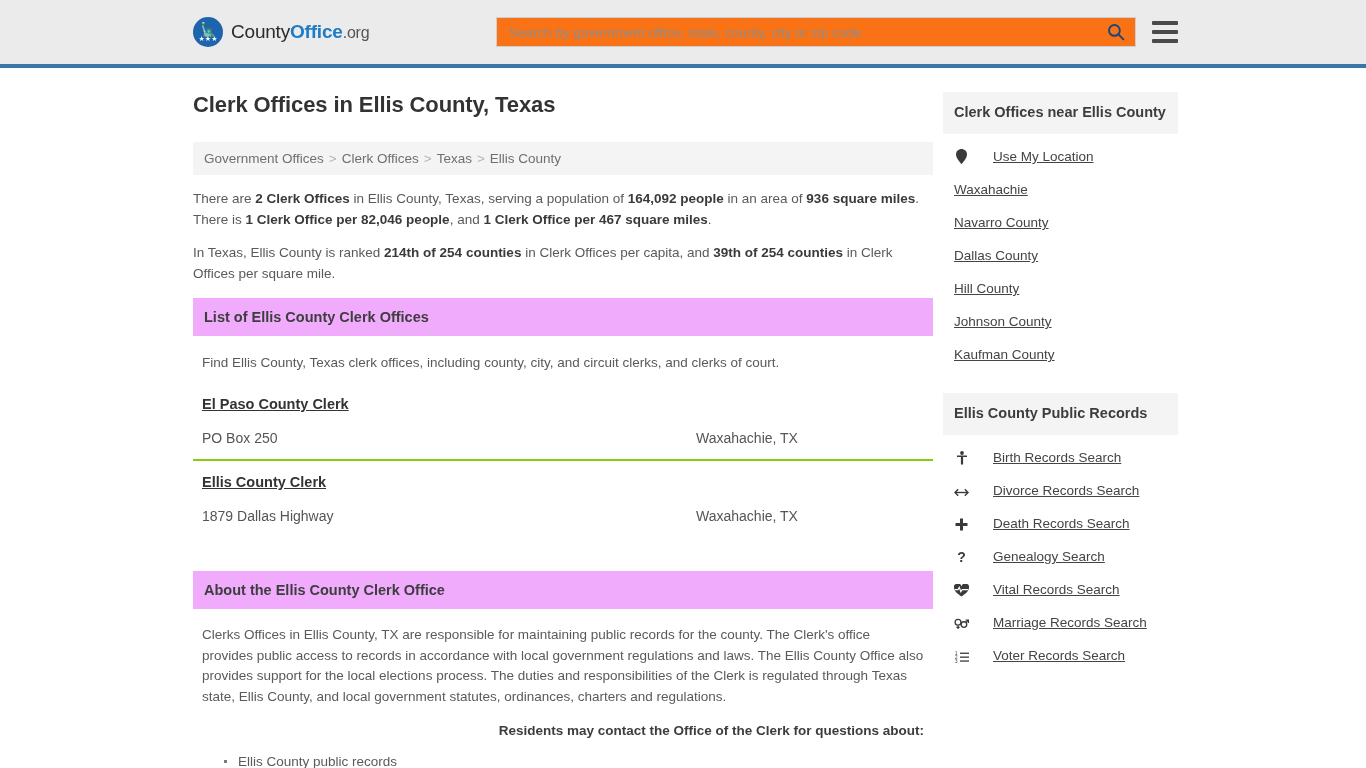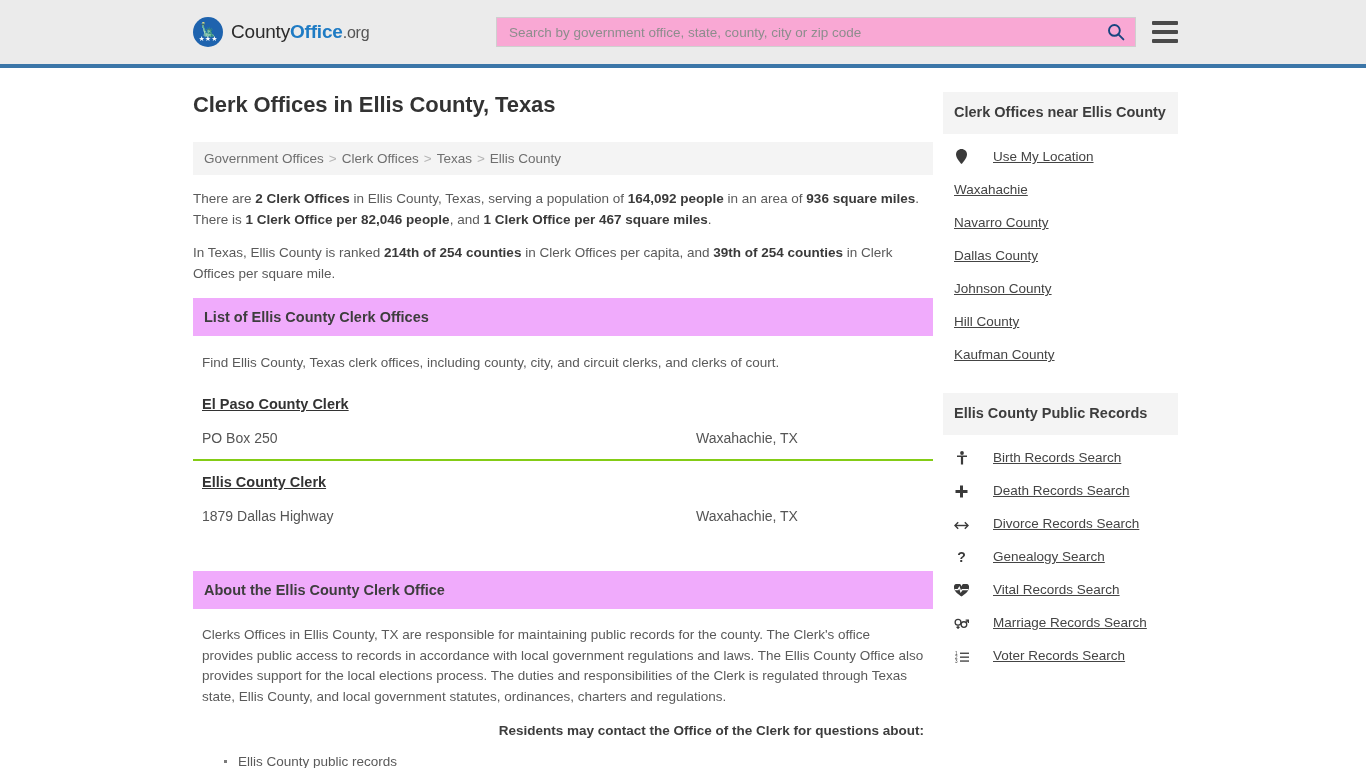--- a/index.html
+++ b/index.html
@@ -66,21 +66,21 @@
   .search-area {
     position: absolute;
     left: 496px;
     top: 17px;
     display: flex;
     align-items: center;
   }
   .search-box {
     width: 640px;
     height: 30px;
-    background: #f9a8d4;
+    background: #f97316;
     border: 1px solid #cfcfcf;
     display: flex;
     align-items: center;
     padding: 0 8px 0 10px;
   }
   .search-box input {
     flex: 1;
     border: none;
     outline: none;
     font-family: "Liberation Sans", sans-serif;
@@ -357,64 +357,64 @@
         <div class="side-link-row">
           <span class="lnk">Waxahachie</span>
         </div>
         <div class="side-link-row">
           <span class="lnk">Navarro County</span>
         </div>
         <div class="side-link-row">
           <span class="lnk">Dallas County</span>
         </div>
         <div class="side-link-row">
+          <span class="lnk">Hill County</span>
+        </div>
+        <div class="side-link-row">
           <span class="lnk">Johnson County</span>
-        </div>
-        <div class="side-link-row">
-          <span class="lnk">Hill County</span>
         </div>
         <div class="side-link-row">
           <span class="lnk">Kaufman County</span>
         </div>
       </div>
     </div>
 
     <div class="side-block" style="margin-top:22px">
       <div class="side-head">Ellis County Public Records</div>
       <div class="side-links">
 
         <div class="side-link-row">
           <span class="side-ico">
             <svg width="12" height="14" viewBox="0 0 12 14" fill="#3a3a3a">
               <circle cx="6" cy="2" r="1.9"></circle>
               <path d="M1 4.4h10v1.5H7.1v7.6H4.9V5.9H1z"></path>
             </svg>
           </span>
           <span class="lnk">Birth Records Search</span>
-        </div>
-
-        <div class="side-link-row">
-          <span class="side-ico">
-            <svg width="13" height="13" viewBox="0 0 13 13" fill="#3a3a3a">
-              <rect x="5" y="0.5" width="3" height="12"></rect>
-                <rect x="0.5" y="5" width="12" height="3"></rect>
-            </svg>
-          </span>
-          <span class="lnk">Death Records Search</span>
         </div>
 
         <div class="side-link-row">
           <span class="side-ico">
             <svg width="15" height="11" viewBox="0 0 15 11" fill="none" stroke="#3a3a3a" stroke-width="1.4">
               <line x1="1.5" y1="5.5" x2="13.5" y2="5.5"></line>
               <polyline points="4.2,2.3 1,5.5 4.2,8.7" fill="none"></polyline>
               <polyline points="10.8,2.3 14,5.5 10.8,8.7" fill="none"></polyline>
             </svg>
           </span>
           <span class="lnk">Divorce Records Search</span>
+        </div>
+
+        <div class="side-link-row">
+          <span class="side-ico">
+            <svg width="13" height="13" viewBox="0 0 13 13" fill="#3a3a3a">
+              <rect x="5" y="0.5" width="3" height="12"></rect>
+                <rect x="0.5" y="5" width="12" height="3"></rect>
+            </svg>
+          </span>
+          <span class="lnk">Death Records Search</span>
         </div>
 
         <div class="side-link-row">
           <span class="side-ico" style="font-weight:bold;font-size:14px;">?</span>
           <span class="lnk">Genealogy Search</span>
         </div>
 
         <div class="side-link-row">
           <span class="side-ico">
             <svg width="15" height="13" viewBox="0 0 15 13" fill="#3a3a3a">

